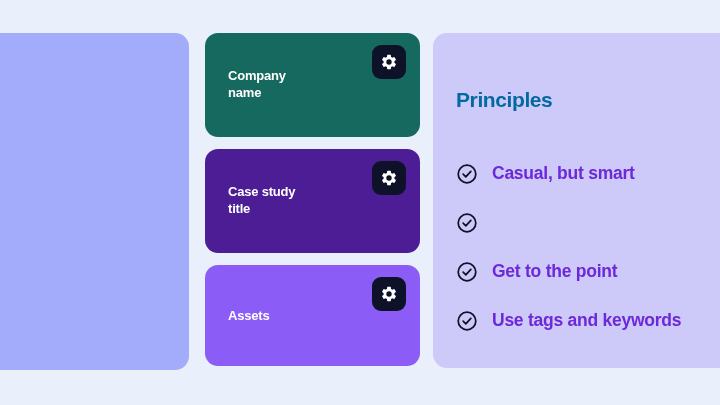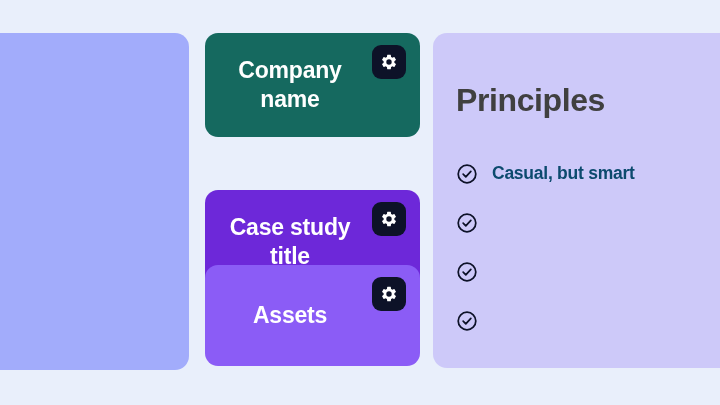--- a/index.html
+++ b/index.html
@@ -45,36 +45,35 @@
 
   .card {
     position: absolute;
     left: 0;
     width: 215px;
     border-radius: 13px;
     box-sizing: border-box;
   }
 
   .card-1 { top: 0px;   height: 104px; background: #15695f; }
-  .card-2 { top: 116px; height: 104px; background: #6d28d9; margin-top: 41px; }
+  .card-2 { top: 116px; height: 104px; background: #4c1d95; }
   .card-3 { top: 232px; height: 101px; background: #8b5cf6; }
 
   .card-label {
     position: absolute;
     left: 23px;
     right: 68px;
     top: 50%;
     transform: translateY(-50%);
     color: #ffffff;
-    font-size: 23px;
+    font-size: 13px;
     font-weight: bold;
     line-height: 1.28;
     letter-spacing: -0.2px;
     white-space: pre-line;
-    text-align: center;
   }
 
   .gear-button {
     position: absolute;
     right: 14px;
     top: 12px;
     width: 34px;
     height: 34px;
     background: #0d1228;
     border-radius: 9px;
@@ -97,22 +96,22 @@
     background: #cdc9f9;
     border-radius: 14px;
     overflow: hidden;
   }
 
   .principles-title {
     position: absolute;
     left: 23px;
     top: 67px;
     transform: translateY(-50%);
-    color: #404040;
-    font-size: 32px;
+    color: #0369a1;
+    font-size: 21px;
     font-weight: bold;
     letter-spacing: -0.4px;
   }
 
   .principles-list {
     position: absolute;
     left: 23px;
     top: 116px;
     right: 0;
     margin: 0;
@@ -129,21 +128,21 @@
 
   .check-icon {
     flex: 0 0 auto;
     width: 22px;
     height: 22px;
     margin-right: 14px;
     display: block;
   }
 
   .principle-label {
-    color: #0c4a6e;
+    color: #6d28d9;
     font-size: 17.5px;
     font-weight: bold;
     letter-spacing: -0.25px;
     line-height: 1;
   }
 </style>
 </head>
 <body>
 
 <div class="canvas">
@@ -213,27 +212,29 @@
         </span>
       </li>
 
       <li class="principle-item">
         <span class="check-icon">
           <svg width="22" height="22" viewBox="0 0 24 24" aria-hidden="true">
             <circle cx="12" cy="12" r="9.6" fill="none" stroke="#0d1228" stroke-width="1.9"></circle>
             <path d="M7.8 12.2l2.9 2.9 5.5-5.9" fill="none" stroke="#0d1228" stroke-width="1.9" stroke-linecap="round" stroke-linejoin="round"></path>
           </svg>
         </span>
-      </li>
-
-      <li class="principle-item">
-        <span class="check-icon">
-          <svg width="22" height="22" viewBox="0 0 24 24" aria-hidden="true">
-            <circle cx="12" cy="12" r="9.6" fill="none" stroke="#0d1228" stroke-width="1.9"></circle>
-            <path d="M7.8 12.2l2.9 2.9 5.5-5.9" fill="none" stroke="#0d1228" stroke-width="1.9" stroke-linecap="round" stroke-linejoin="round"></path>
-          </svg>
-        </span>
+        <span class="principle-label">Get to the point</span>
+      </li>
+
+      <li class="principle-item">
+        <span class="check-icon">
+          <svg width="22" height="22" viewBox="0 0 24 24" aria-hidden="true">
+            <circle cx="12" cy="12" r="9.6" fill="none" stroke="#0d1228" stroke-width="1.9"></circle>
+            <path d="M7.8 12.2l2.9 2.9 5.5-5.9" fill="none" stroke="#0d1228" stroke-width="1.9" stroke-linecap="round" stroke-linejoin="round"></path>
+          </svg>
+        </span>
+        <span class="principle-label">Use tags and keywords</span>
       </li>
 
     </ul>
   </div>
 
 </div>
 
 </body></html>

